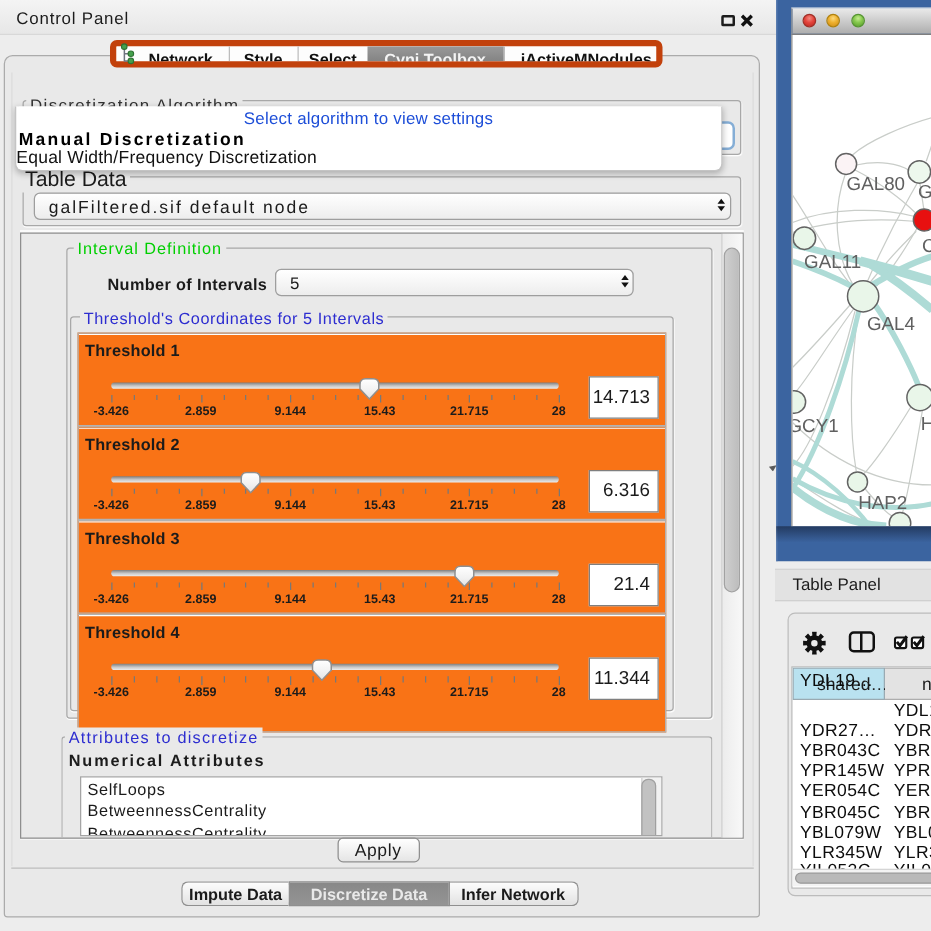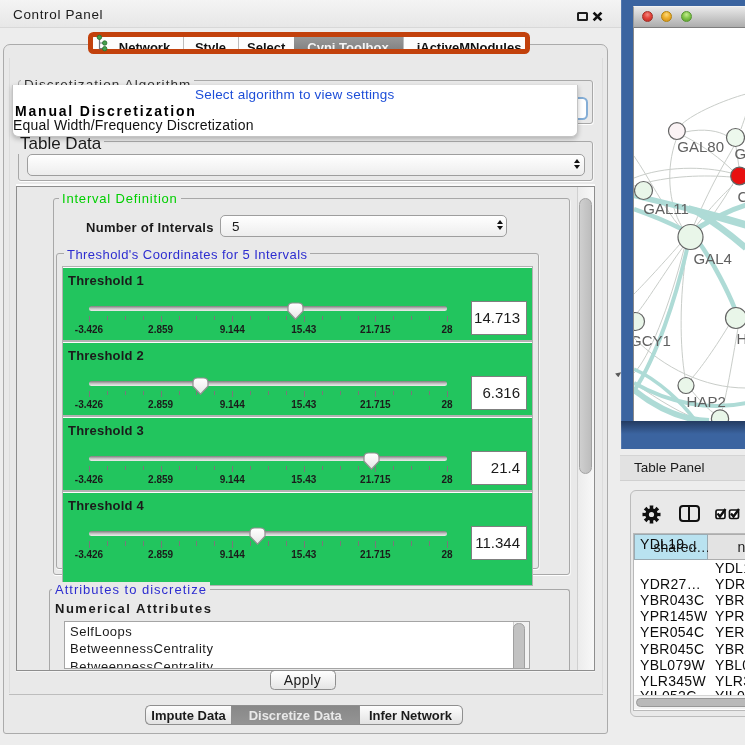--- a/index.html
+++ b/index.html
@@ -5,21 +5,21 @@
 * { margin:0; padding:0; box-sizing:border-box; }
 html,body { width:745px; height:745px; }
 body { font-family:"Liberation Sans", sans-serif; background:#ededed; position:relative; overflow:hidden; font-size:13.5px; color:#1b1b1b; }
 .abs { position:absolute; }
 .gb { position:absolute; border:1px solid #a8a8a8; border-radius:3px; box-shadow:0 1px 0 rgba(255,255,255,0.9), 1px 1px 0 rgba(255,255,255,0.6); }
 .gblabel { position:absolute; background:#e9e9e9; padding:0 3px; white-space:nowrap; }
 .combo { position:absolute; background:linear-gradient(#ffffff,#ededed); border:1px solid #9e9e9e; border-radius:5px; }
 .arrows { position:absolute; width:7px; }
 .arrows .up { width:0; height:0; border-left:3.5px solid transparent; border-right:3.5px solid transparent; border-bottom:4.5px solid #111; margin-bottom:2px; }
 .arrows .dn { width:0; height:0; border-left:3.5px solid transparent; border-right:3.5px solid transparent; border-top:4.5px solid #111; }
-.tpanel { position:absolute; left:62px; width:471px; background:#22c55e; border:1px solid #b2b2b2; box-shadow:inset 0 1px 0 #fdfdfd; }
+.tpanel { position:absolute; left:62px; width:471px; background:#f97316; border:1px solid #b2b2b2; box-shadow:inset 0 1px 0 #fdfdfd; }
 .tlabel { position:absolute; left:5px; top:6px; font-weight:bold; font-size:13px; letter-spacing:0.2px; }
 .track { position:absolute; left:26px; width:358px; height:5px; background:linear-gradient(#7e7e7e,#c9c9c9 55%,#ececec); border-radius:2.5px; top:39px; }
 .vbox { position:absolute; left:408px; top:34px; width:56px; height:34px; background:#fff; border:1px solid #7f7f7f; font-size:15px; text-align:right; line-height:32px; padding-right:6px; }
 .thumb { position:absolute; top:35px; }
 .tick { position:absolute; width:1px; background:#787878; }
 .slbl { position:absolute; top:57px; font-size:10px; font-weight:bold; white-space:nowrap; }
 .seg { position:absolute; top:0; height:100%; line-height:21px; text-align:center; color:#111; font-size:13px; font-weight:bold; }
 .bt { position:absolute; top:704.5px; height:20.5px; line-height:19.5px; text-align:center; background:linear-gradient(#fdfdfd,#e2e2e2); border:1px solid #8f8f8f; font-size:13px; font-weight:bold; }
 .row1 { position:absolute; left:640px; font-size:14px; color:#0c0c0c; white-space:nowrap; letter-spacing:0.3px; }
 .row2 { position:absolute; left:715px; font-size:14px; color:#0c0c0c; white-space:nowrap; letter-spacing:0.3px; }
@@ -52,20 +52,21 @@
   <circle cx="11.7" cy="15.7" r="2.2" fill="#44a04c" stroke="#2e7234" stroke-width=".9"></circle>
 </svg>
 
 <div class="gb" style="left:18px;top:80px;width:575px;height:44px;"></div>
 <div class="abs" style="left:21px;top:77px;font-size:13.5px;color:#333;background:#e9e9e9;padding:0 3px;letter-spacing:1.1px;">Discretization Algorithm</div>
 <div class="abs" style="left:480px;top:97px;width:108px;height:22.5px;background:#fff;border:2.5px solid #85aed6;border-radius:5.5px;"></div>
 
 <div class="gb" style="left:18px;top:140.5px;width:575px;height:40.5px;"></div>
 <div class="gblabel" style="left:17px;top:134px;font-size:17px;">Table Data</div>
 <div class="combo" style="left:27px;top:154px;width:558px;height:22px;line-height:21px;">
+  <span style="padding-left:11px;font-size:14px;letter-spacing:1.6px;">galFiltered.sif default node</span>
   <div class="arrows" style="left:546px;top:4px;">
       <div class="up"></div>
       <div class="dn"></div>
     </div>
 </div>
 
 <div class="abs" style="left:12px;top:84.5px;width:565.5px;height:52px;background:#fff;border:1px solid #c4c4c4;border-top:none;border-radius:0 0 6px 6px;box-shadow:0 2px 5px rgba(0,0,0,0.25);z-index:30;">
   <div style="position:absolute;left:0;top:2px;width:100%;text-align:center;color:#1d4ed8;letter-spacing:0.2px;">Select algorithm to view settings</div>
   <div style="position:absolute;left:2px;top:18px;font-weight:bold;color:#000;font-size:14px;letter-spacing:1.8px;">Manual Discretization</div>
   <div style="position:absolute;left:0px;top:32px;color:#111;font-size:14px;letter-spacing:0.2px;">Equal Width/Frequency Discretization</div>

